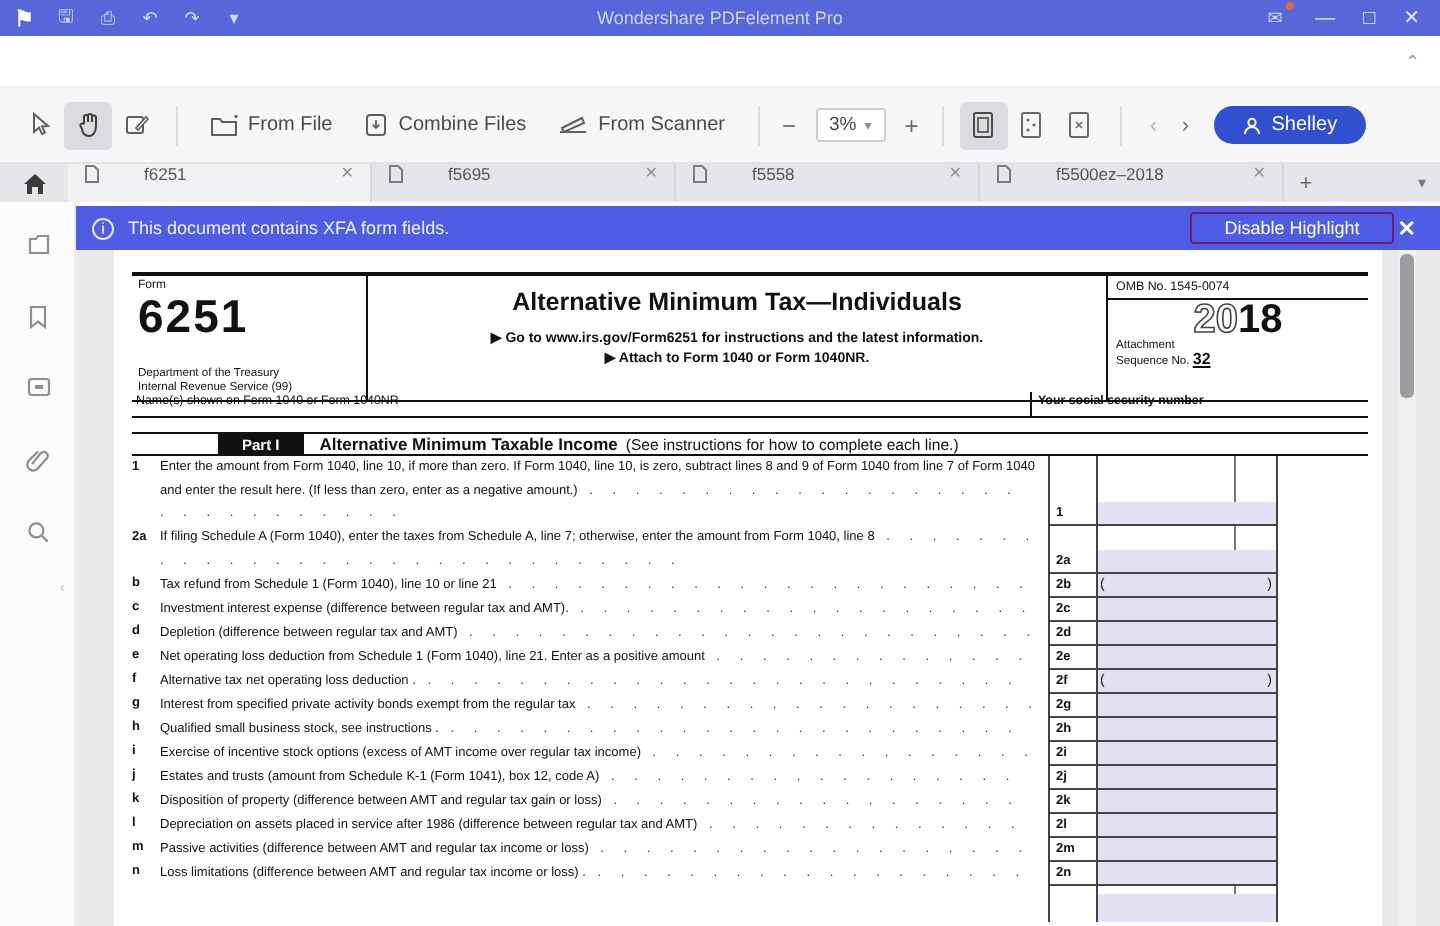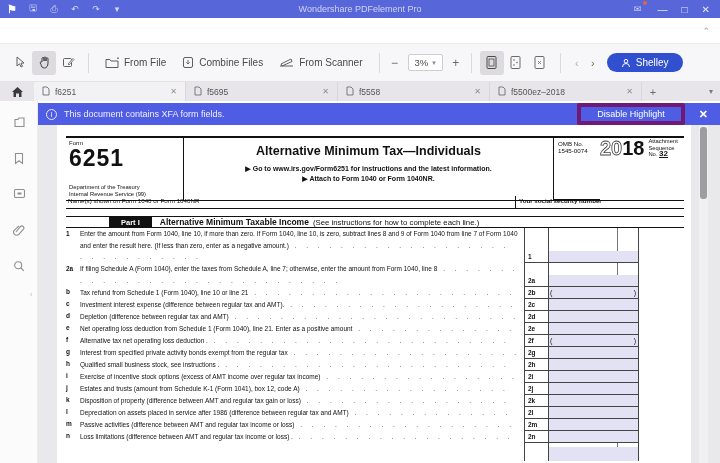--- a/index.html
+++ b/index.html
@@ -34,56 +34,56 @@
   .zoom-btn { font-size:12px; color:#6a6a6a; width:14px; text-align:center; }
   .zoom-box { display:flex; align-items:center; gap:4px; background:#fff; border:1px solid #cfcdd3; border-radius:2px; padding:2px 6px; font-size:9.5px; color:#4a4a4a; }
   .caret-down { font-size:7px; color:#8a8a8a; }
   .nav-arrow { font-size:11px; color:#b0aeb4; width:16px; text-align:center; }
   .nav-arrow.en { color:#6a6a6a; }
   .user-pill { margin-left:6px; display:flex; align-items:center; gap:5px; background:#3050d0; color:#fff; font-size:10px; border-radius:12px; padding:4px 14px; }
 
   
   .tabbar { position:absolute; top:82px; left:0; width:720px; height:19px; background:#e7e5e9; display:flex; align-items:stretch; }
   .home-tab { width:34px; display:flex; align-items:center; justify-content:center; color:#3a3a3a; }
-  .doc-tab { width:152px; display:flex; align-items:center; gap:5px; padding:0 8px; font-size:8.5px; color:#555; border-right:1px solid #d9d7dc; }
+  .doc-tab { width:152px; display:flex; align-items:flex-start; gap:22px; padding:0 8px; font-size:8.5px; color:#555; border-right:1px solid #d9d7dc; }
   .doc-tab.active { background:#f2f1f4; }
   .doc-tab .tab-x { margin-left:auto; color:#8d8d8d; font-size:8px; }
   .tab-doc-ic { color:#7a7a7a; }
   .tab-plus { width:22px; display:flex; align-items:center; justify-content:center; color:#6a6a6a; font-size:11px; }
   .tab-chev { margin-left:auto; width:18px; display:flex; align-items:center; justify-content:center; color:#7a7a7a; font-size:8px; }
 
   
   .sidebar { position:absolute; top:101px; left:0; width:38px; height:362px; background:#fbfbfc; border-right:1px solid #ececee; }
   .side-ic { width:38px; height:30px; display:flex; align-items:center; justify-content:center; color:#8f8f93; margin-top:6px; }
   .side-handle { position:absolute; top:190px; left:30px; color:#b9b9bd; font-size:7px; }
 
   
   .notif { position:absolute; top:103px; left:38px; width:682px; height:22px; background:#4f5de4; display:flex; align-items:center; color:#fff; padding:0 8px; }
   .notif-info { width:11px; height:11px; border:1px solid rgba(255,255,255,.85); border-radius:50%; font-size:8px; display:flex; align-items:center; justify-content:center; margin-right:7px; }
   .notif-msg { font-size:9px; color:#eef0ff; }
-  .notif-btn { margin-left:auto; border:4px solid #701a75; border-radius:2px; font-size:9px; padding:2px 16px; color:#fff; margin-right:14px; }
+  .notif-btn { margin-left:auto; border:1px solid #701a75; border-radius:2px; font-size:9px; padding:2px 16px; color:#fff; margin-right:2px; }
   .notif-x { font-size:11px; color:#fff; font-weight:bold; padding-right:4px; }
 
   
   .docarea { position:absolute; top:125px; left:38px; width:682px; height:338px; background:#e9e9eb; overflow:hidden; }
   .vscroll { position:absolute; top:0; right:12px; width:9px; height:338px; background:#f0f0f1; }
   .vscroll-thumb { position:absolute; top:2px; left:1px; width:7px; height:72px; background:#9d9da1; border-radius:3px; }
   .page { position:absolute; top:0; left:19px; width:634px; height:338px; background:#fff; color:#111; }
 
   
   .fhead { position:absolute; top:11px; left:9px; width:618px; height:65px; border-top:2px solid #111; border-bottom:1px solid #111; display:flex; }
   .fh-left { width:118px; border-right:1px solid #111; padding:2px 3px; display:flex; flex-direction:column; }
   .fh-formword { font-size:6px; }
   .fh-formnum { font-size:23px; font-weight:bold; letter-spacing:1px; line-height:24px; }
   .fh-agency { margin-top:auto; font-size:5.8px; line-height:7px; color:#111; }
   .fh-center { flex:1; text-align:center; padding-top:6px; }
   .fh-title { font-size:12.5px; font-weight:bold; }
   .fh-instr { font-size:7px; font-weight:bold; margin-top:7px; }
   .fh-instr2 { font-size:7px; font-weight:bold; margin-top:2px; }
-  .fh-right { width:131px; border-left:1px solid #111; display:flex; flex-direction:row; }
+  .fh-right { width:131px; border-left:1px solid #111; display:flex; flex-direction:column; }
   .fh-omb { font-size:6.2px; padding:2px 4px; border-bottom:1px solid #111; }
   .fh-year { text-align:center; font-size:20px; font-weight:bold; line-height:20px; }
   .fh-year .outl { color:#fff; -webkit-text-stroke:0.8px #444; }
   .fh-attach { font-size:5.8px; padding:0 4px 1px; line-height:6.5px; }
   .fh-attach b { font-size:8px;text-decoration:underline; }
 
   
   .namerow { position:absolute; top:71px; left:9px; width:618px; height:13px; border-bottom:1px solid #111; display:flex; }
   .name-cell { flex:1; font-size:6.2px; padding:1px 2px; }
   .ssn-cell { width:169px; border-left:1px solid #111; font-size:6.2px; font-weight:bold; padding:1px 3px; }

